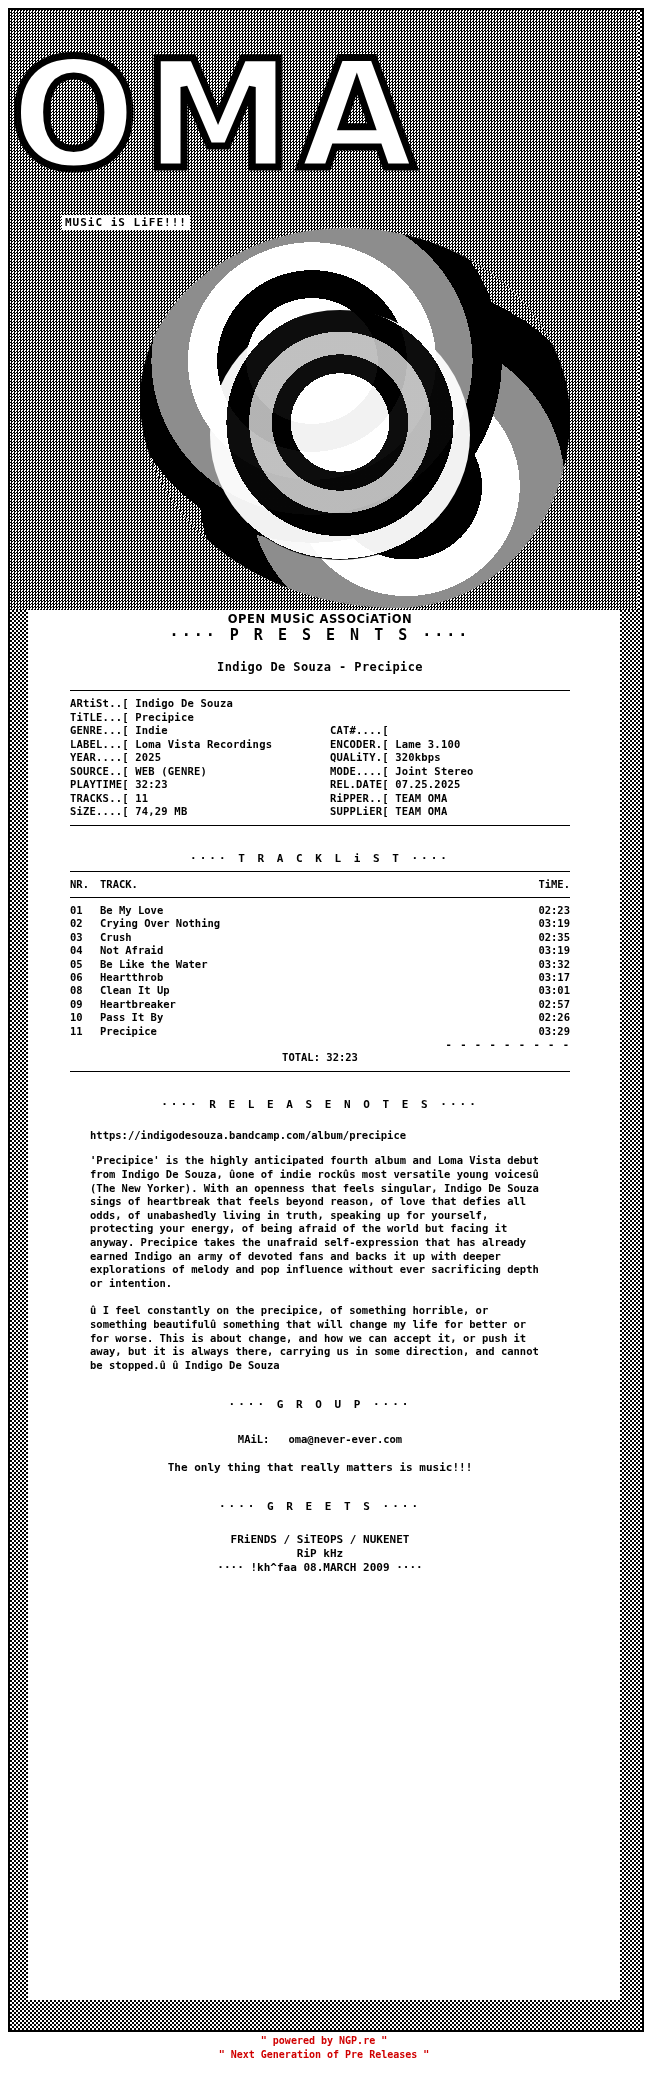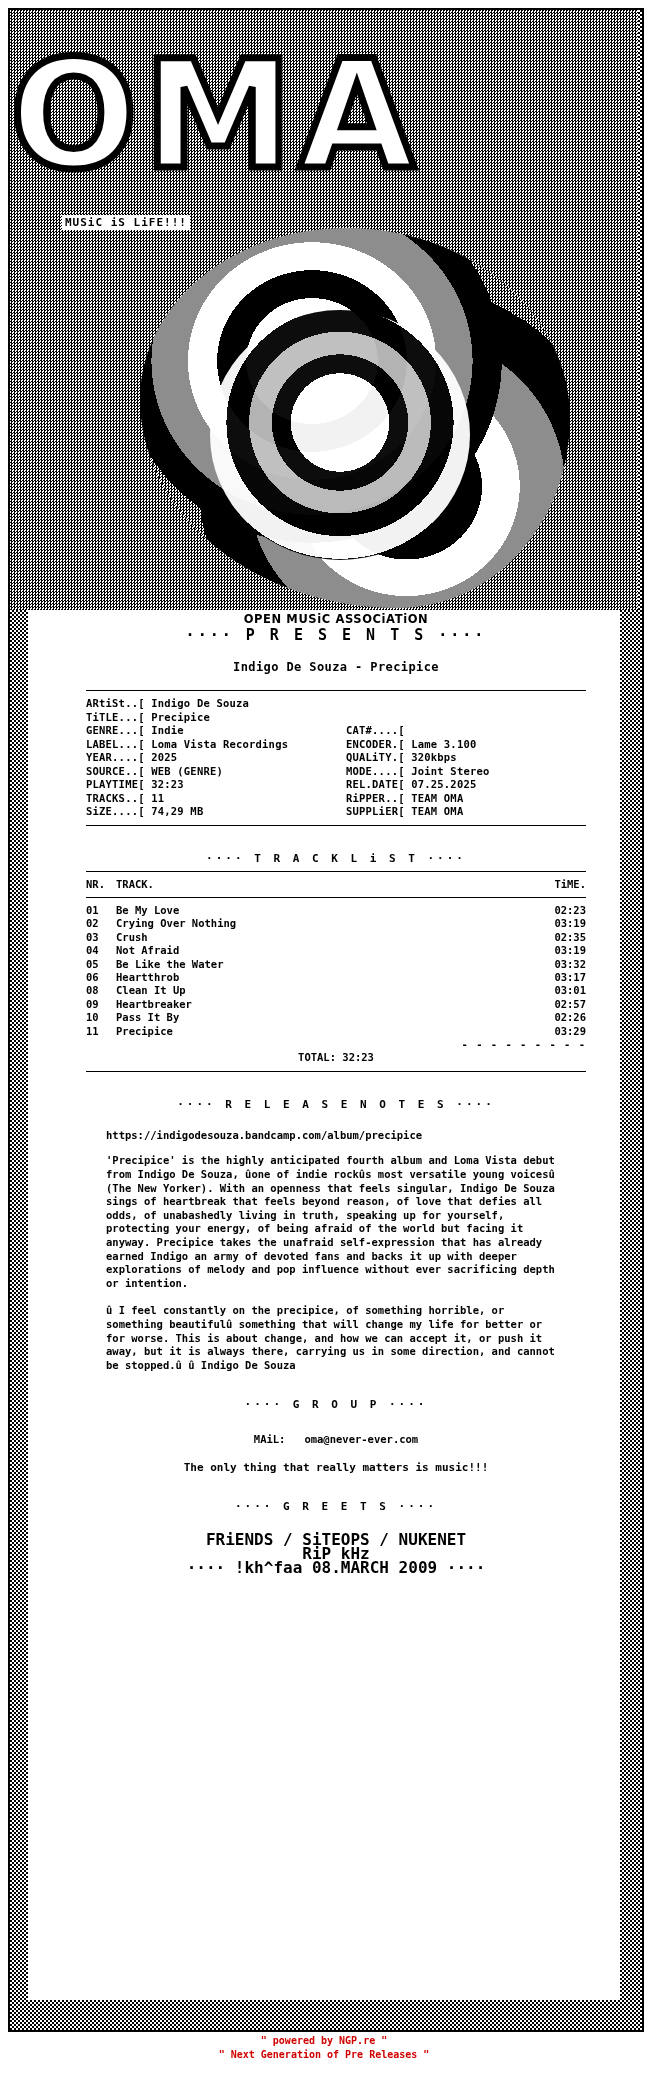--- a/index.html
+++ b/index.html
@@ -29,21 +29,21 @@
         radial-gradient(ellipse at 40% 35%, #fff 0 18%, #000 18% 26%, #fff 26% 34%, #888 34% 44%, #000 44% 52%, transparent 52%),
         radial-gradient(ellipse at 62% 68%, #000 0 20%, #fff 20% 30%, #888 30% 42%, #000 42% 55%, transparent 55%),
         repeating-conic-gradient(#000 0% 25%,#fff 0% 50%) 0 0/3px 3px;
       border-radius:48% 52% 40% 60%/45% 50% 50% 55%;
       filter:contrast(160%);}
   .blob2{position:absolute;left:200px;top:300px;width:260px;height:250px;
       background:radial-gradient(circle at 50% 45%, #fff 0 26%, #000 26% 36%, #bdbdbd 36% 48%, #000 48% 60%, #fff 60% 72%, #000 72% 100%);
       border-radius:50%;opacity:.95;}
 
   
-  .content{position:absolute;left:52px;top:612px;width:568px;}
+  .content{position:absolute;left:36px;top:612px;width:568px;}
   .center{text-align:center;}
   .ttl{font-family:"DejaVu Sans","Liberation Sans",sans-serif;font-weight:bold;font-size:11.5px;letter-spacing:.6px;}
   .presents{font-size:15px;font-weight:bold;letter-spacing:3px;}
   .release{font-size:12px;font-weight:bold;margin-top:16px;letter-spacing:.4px;}
 
   .nfo-box{margin:16px auto 0;width:500px;position:relative;}
   .hr{height:1px;background:#000;margin:6px 0;}
   .cols{display:flex;font-size:10.5px;font-weight:bold;line-height:13.5px;letter-spacing:.2px;}
   .colL{width:260px;}
   .colR{width:240px;}
@@ -60,21 +60,21 @@
   .ttot{text-align:center;}
 
   .notes{margin:18px auto 0;width:460px;font-size:10.5px;font-weight:bold;line-height:13.6px;}
   .url{word-break:break-all;margin-bottom:12px;}
   .para{margin-bottom:14px;white-space:pre-wrap;}
 
   .group{margin-top:22px;text-align:center;font-size:10.5px;font-weight:bold;}
   .mail{margin-top:10px;}
   .slogan{margin-top:16px;text-align:center;font-size:11px;font-weight:bold;}
 
-  .greets{margin-top:20px;text-align:center;font-size:16px;font-weight:bold;line-height:14px;}
+  .greets{margin-top:20px;text-align:center;font-size:11px;font-weight:bold;line-height:14px;}
   .footer{position:absolute;left:0;top:2034px;width:648px;text-align:center;
      color:#d00000;font-size:10px;font-weight:bold;line-height:14px;}
 </style>
 </head>
 <body>
 
 <div class="page">
 
   <div class="frame"></div>
   <div class="inner-white"></div>

